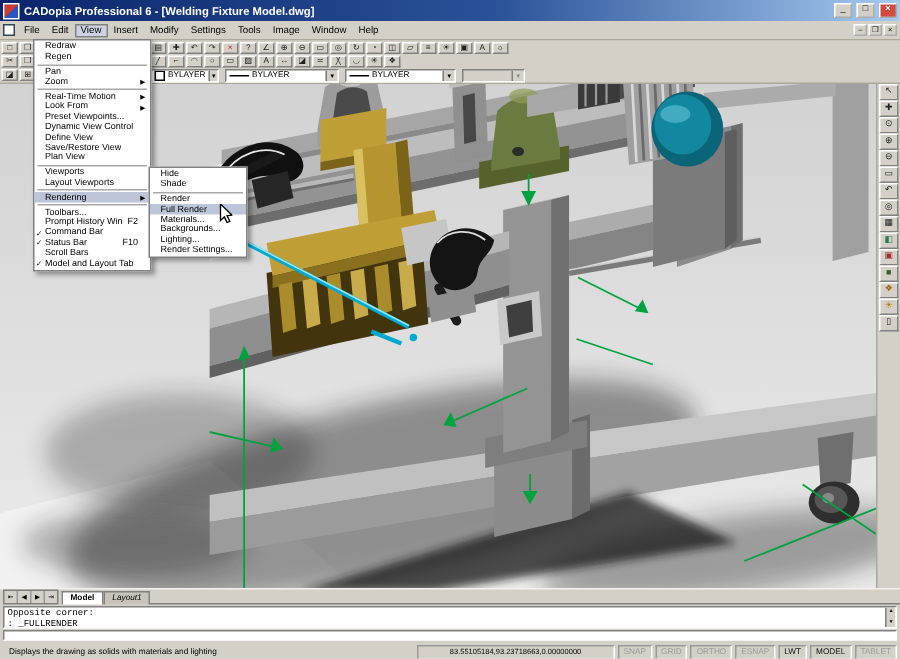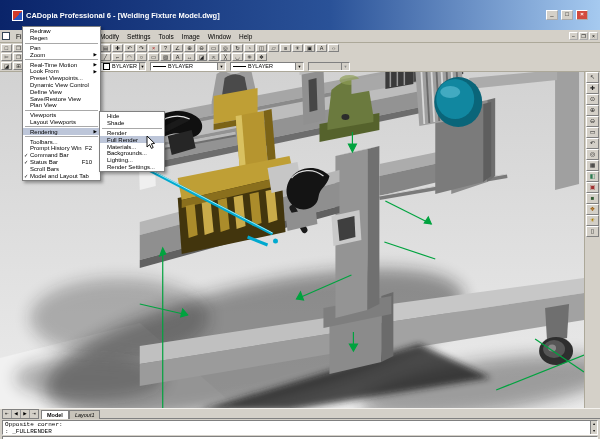--- a/index.html
+++ b/index.html
@@ -1,19 +1,19 @@
 <!DOCTYPE html>
 <html style="--gold: #bf9f35; --gold-dark: #7b6317; --teal: #1187a0; --cyan: #00a9cf; --dim: #00a33f; --olive: #6b7a3e; --steel: #949494;"><head>
 <meta charset="utf-8">
 <style>
   html,body{margin:0;padding:0;}
   body{width:600px;height:439px;position:relative;overflow:hidden;background:#d4d0c8;
        font-family:"Liberation Sans",sans-serif;font-size:7px;color:#000;}
   
-  .titlebar{height:30px;display:flex;align-items:center;gap:3px;padding:0 12px;
+  .titlebar{height:14px;display:flex;align-items:center;gap:3px;padding:0 2px;
     background:linear-gradient(90deg,#0a246a 0%,#2a5298 55%,#a6caf0 100%);}
   .appicon{width:9px;height:9px;border:1px solid #fff;
     background:linear-gradient(135deg,#d03a2b 0 50%,#2b55c0 50% 100%);}
   .apptitle{flex:1;color:#fff;font-weight:bold;font-size:7.5px;white-space:nowrap;overflow:hidden;}
   .winbtn{width:12px;height:10px;box-sizing:border-box;border:1px outset #fff;background:#d4d0c8;
     font-size:6px;line-height:7px;text-align:center;}
   .winbtn.close{background:#d24b3e;color:#fff;font-weight:bold;}
   
   .menubar{height:12px;display:flex;align-items:center;background:#d4d0c8;
     border-bottom:1px solid #aca899;padding:0 2px;}

